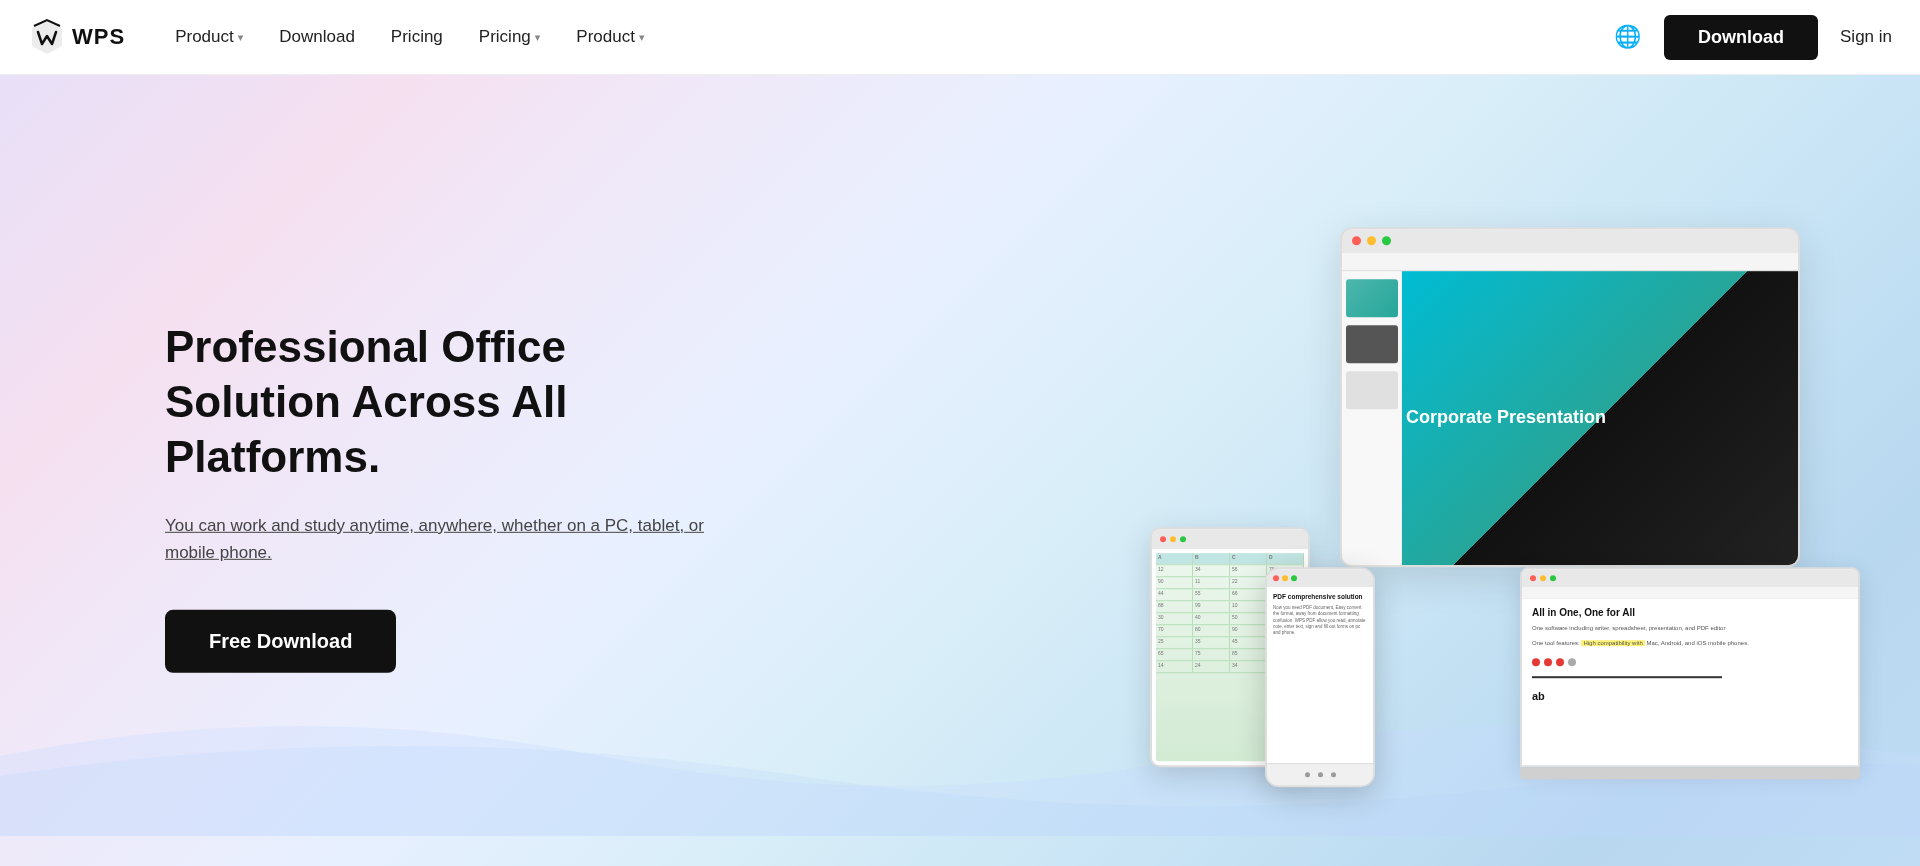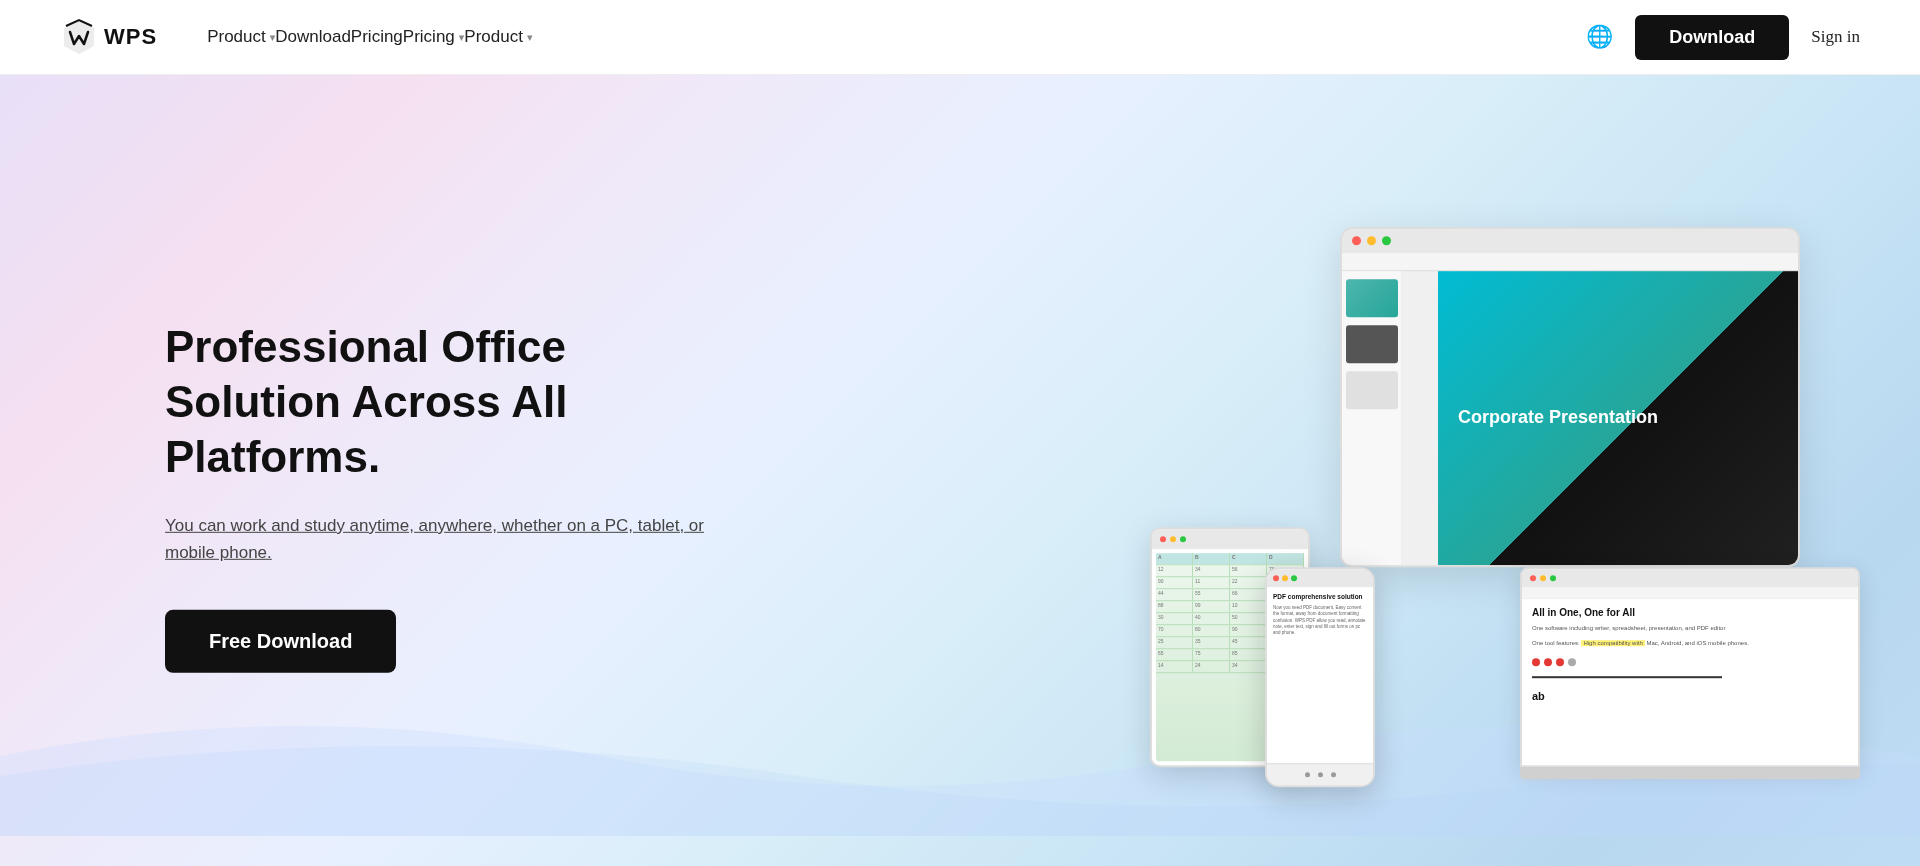--- a/index.html
+++ b/index.html
@@ -3,32 +3,32 @@
   <meta charset="utf-8">
   <style>
     * { margin: 0; padding: 0; box-sizing: border-box; }
     body { font-family: -apple-system, BlinkMacSystemFont, 'Segoe UI', sans-serif; overflow-x: hidden; width: 1920px; }
 
     
     nav {
       display: flex;
       align-items: center;
       justify-content: space-between;
-      padding: 0 60px;
+      padding: 0 28px;
       height: 75px;
       background: #fff;
       border-bottom: 1px solid #eee;
       position: relative;
       z-index: 10;
     }
     .nav-left { display: flex; align-items: center; gap: 50px; }
     .nav-logo { display: flex; align-items: center; gap: 6px; text-decoration: none; }
     .nav-logo svg { width: 38px; height: 38px; }
     .nav-logo-text { font-size: 22px; font-weight: 700; color: #111; letter-spacing: 1px; }
-    .nav-links { display: flex; align-items: center; }
+    .nav-links { display: flex; align-items: center; gap: 36px; }
     .nav-link {
       font-size: 17px;
       color: #222;
       text-decoration: none;
       cursor: pointer;
       display: flex; align-items: center; gap: 4px;
     }
     .nav-right { display: flex; align-items: center; gap: 22px; }
     .globe-btn {
       background: none; border: none; cursor: pointer;
@@ -38,21 +38,21 @@
     .download-btn {
       background: #111;
       color: #fff;
       border: none;
       border-radius: 6px;
       padding: 12px 34px;
       font-size: 18px;
       font-weight: 600;
       cursor: pointer;
     }
-    .signin-link { font-size: 17px; color: #222; cursor: pointer; text-decoration: none; font-family: Liberation Serif, serif; }
+    .signin-link { font-size: 17px; color: #222; cursor: pointer; text-decoration: none; }
 
     
     .hero {
       position: relative;
       width: 100%;
       height: 841px;
       background: linear-gradient(135deg,
         #e8e0f8 0%,
         #f5e0f0 15%,
         #f0e8f8 25%,
@@ -178,22 +178,21 @@
     .monitor-main {
       flex: 1;
       position: relative;
     }
     .presentation-slide {
       width: 100%;
       height: 100%;
       background: linear-gradient(135deg, #00bcd4 0%, #26a69a 50%, #111 50%, #222 100%);
       display: flex;
       align-items: center;
-      padding: 20px;
-      margin-left: 36px;
+      padding: 4px;
     }
     .slide-text {
       color: #fff;
       font-size: 18px;
       font-weight: 700;
       line-height: 1.4;
     }
 
     
     .monitor-stand {

